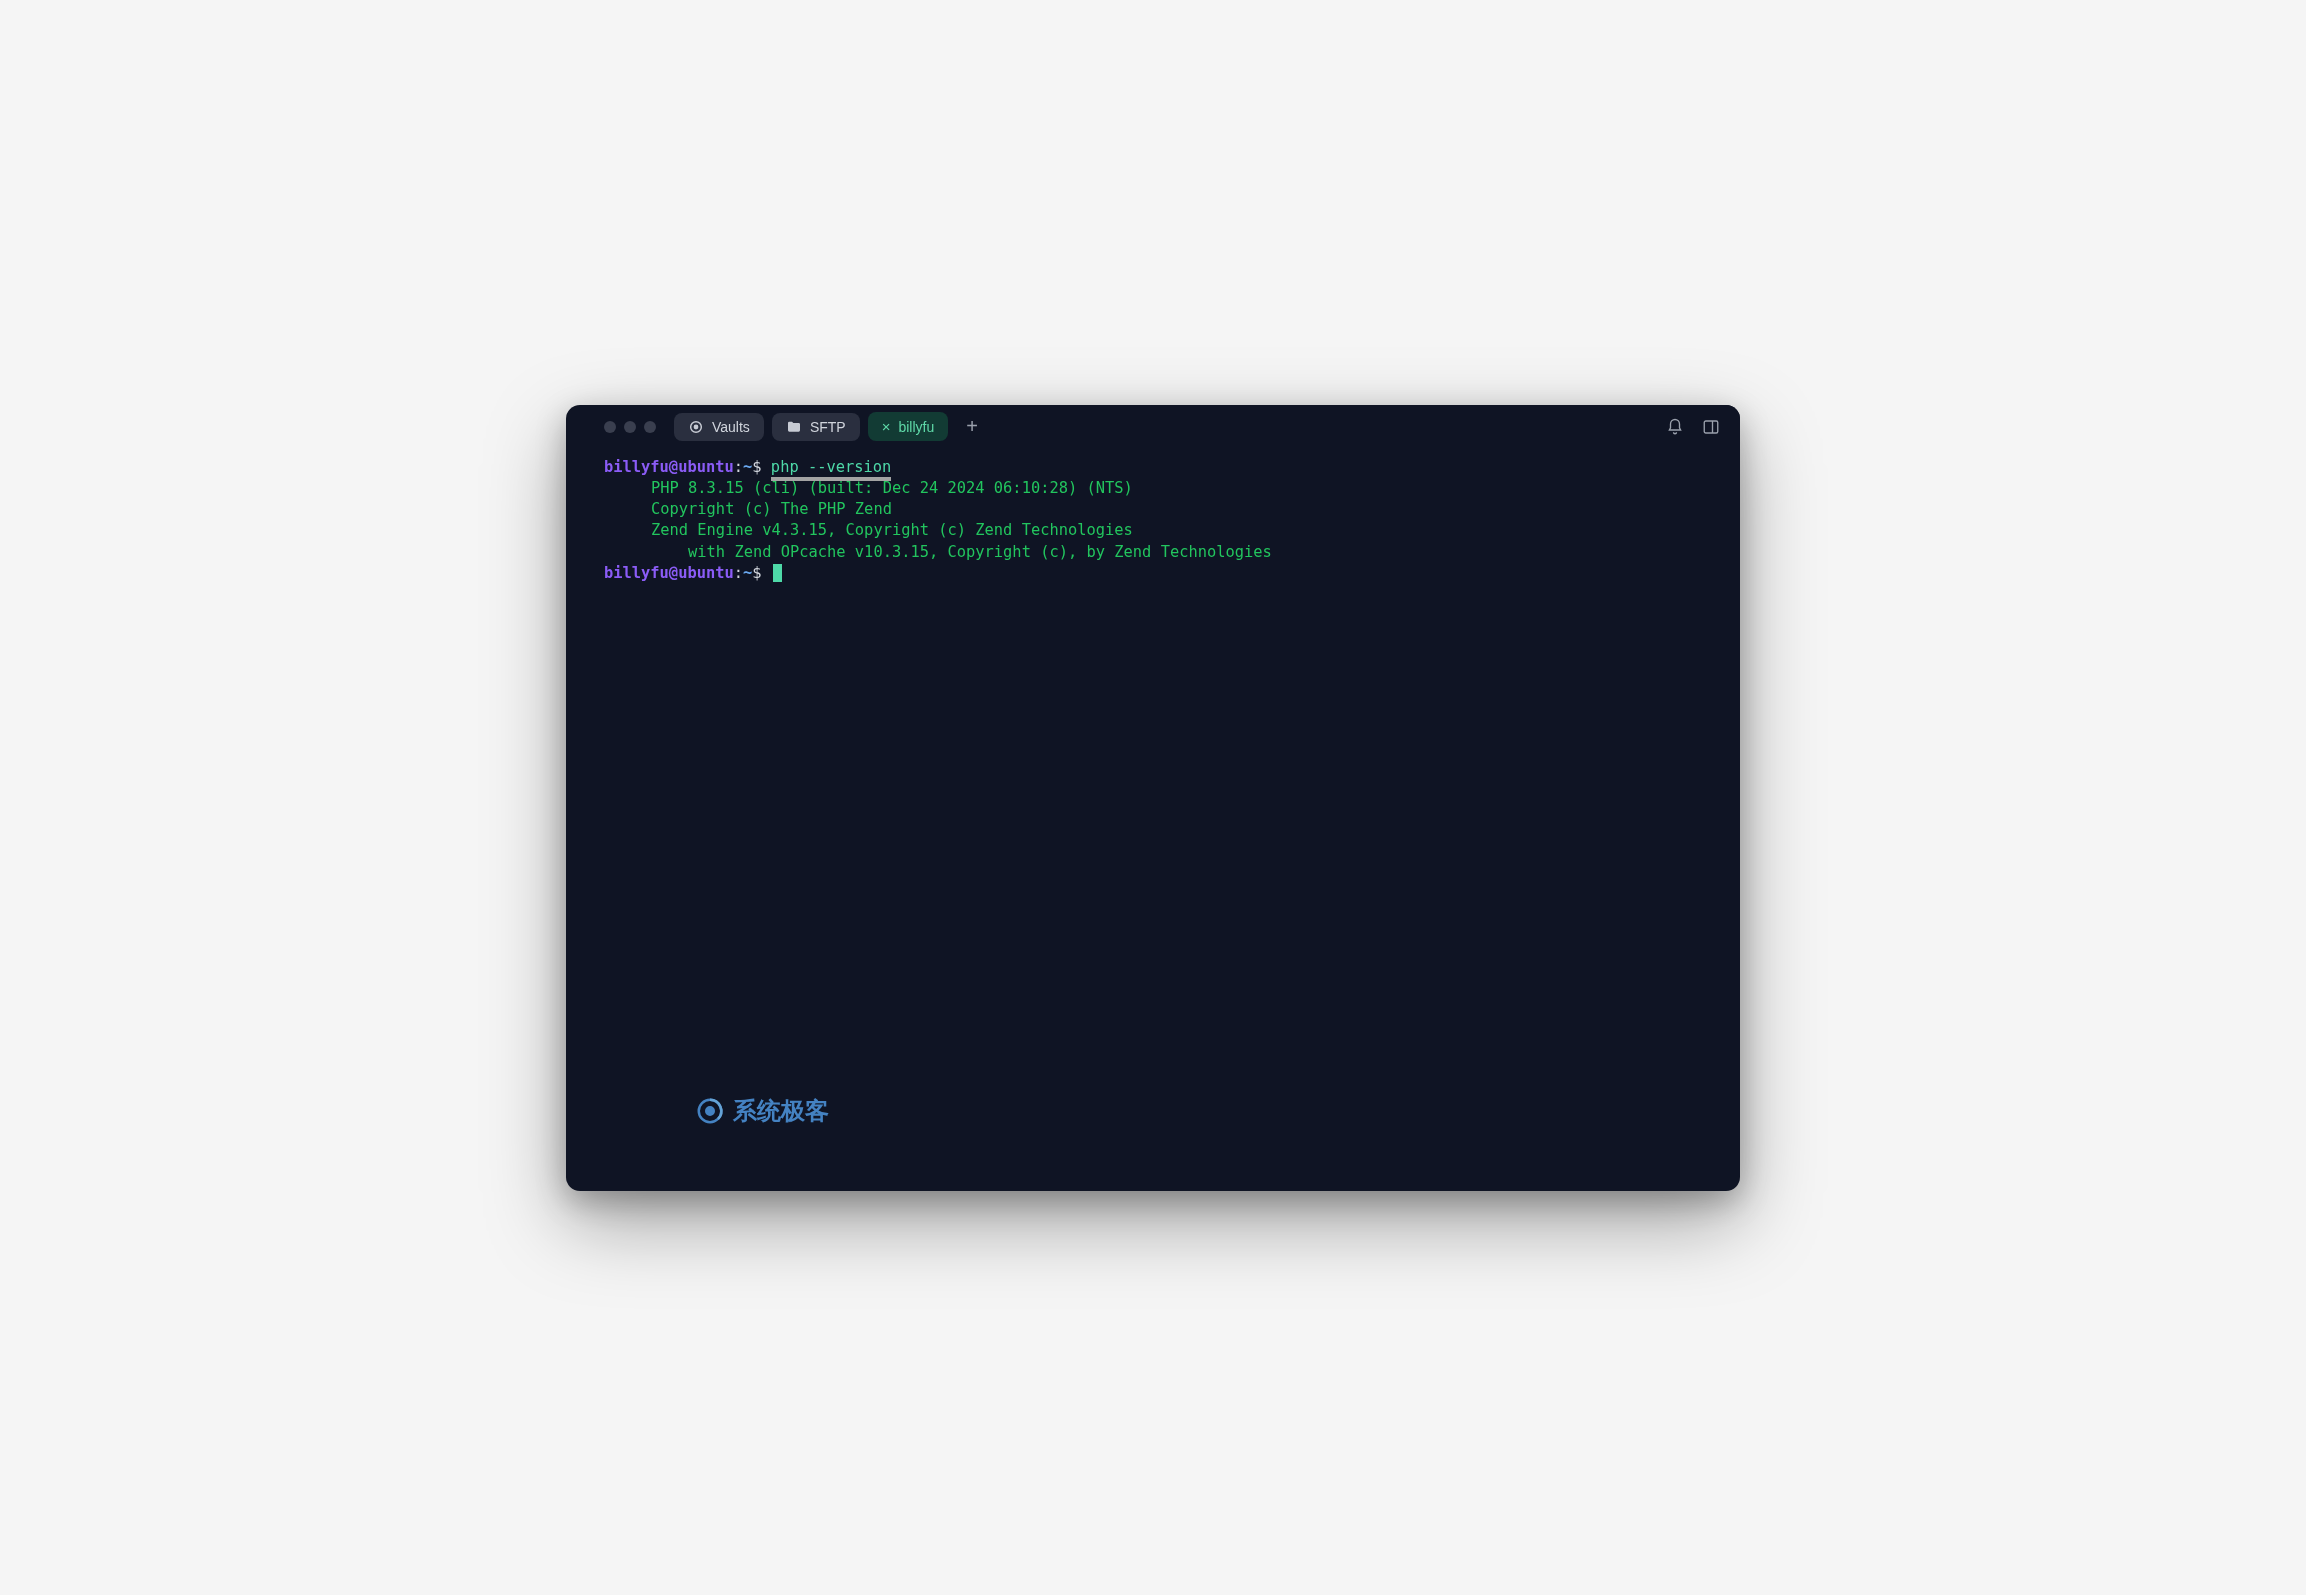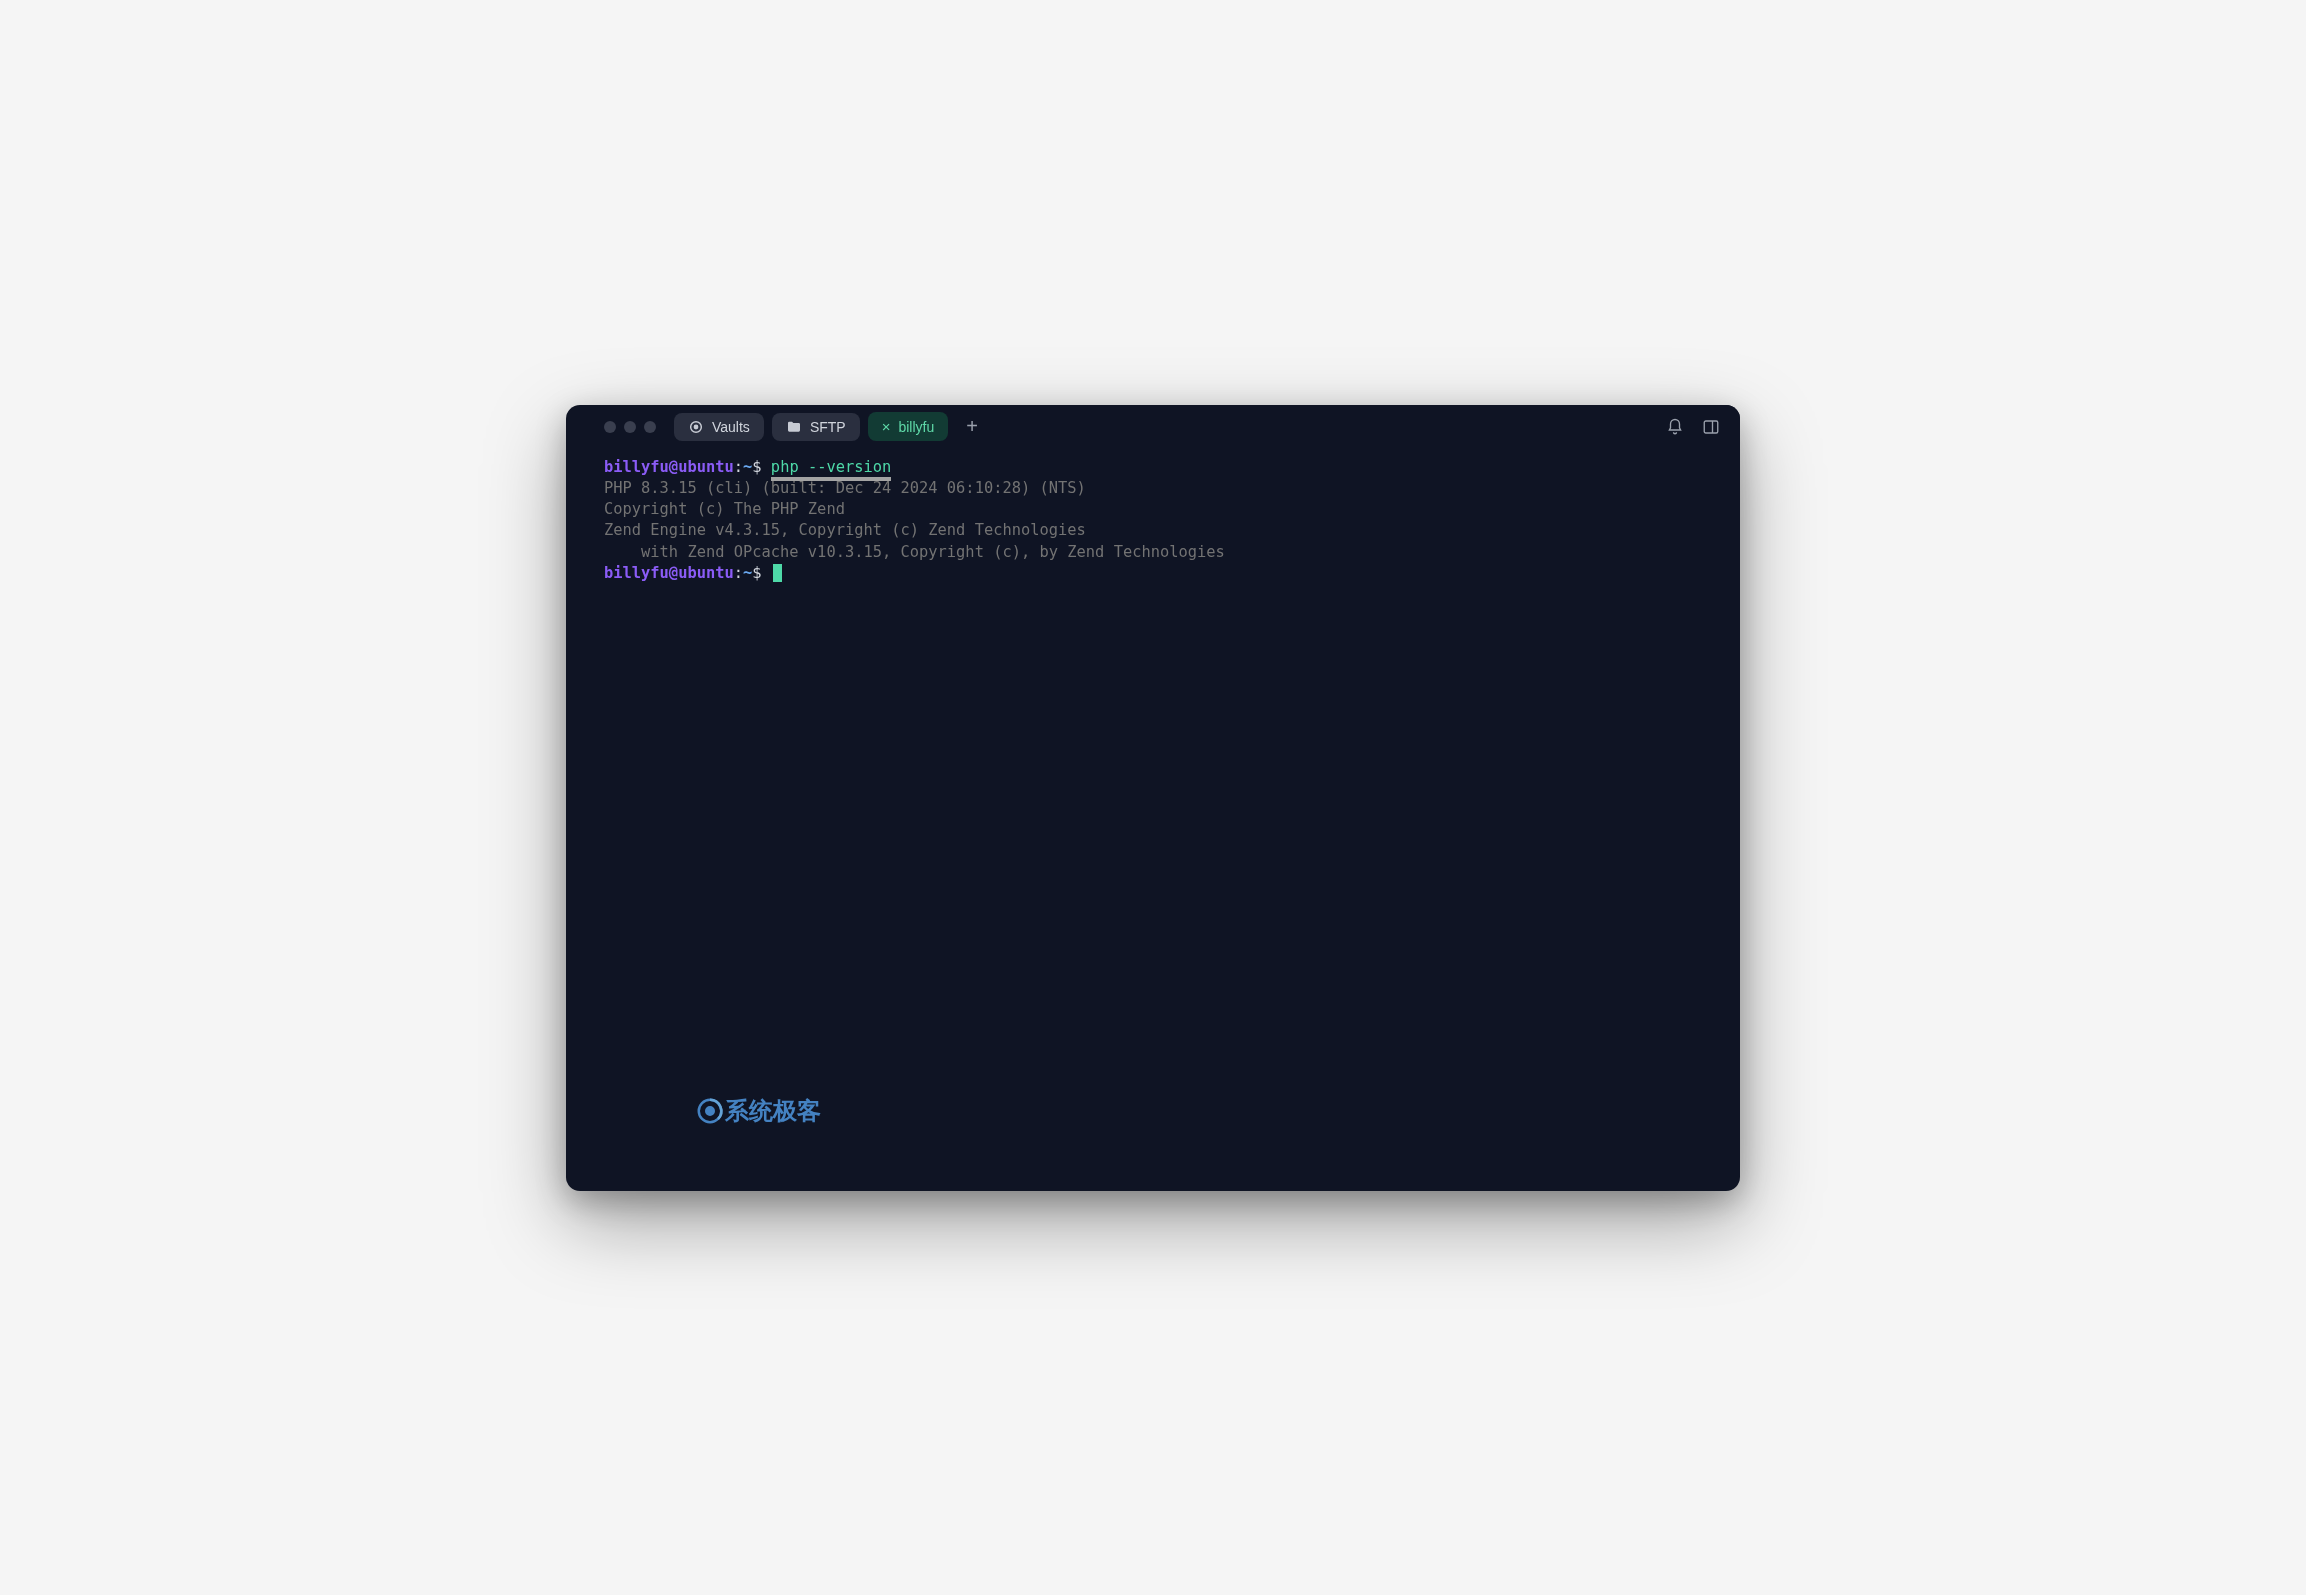--- a/index.html
+++ b/index.html
@@ -102,36 +102,36 @@
       line-height: 1.38;
       color: #4ed9a8;
       font-family: ui-monospace, 'SF Mono', Menlo, Monaco, Consolas, monospace;
       white-space: pre;
     }
     .prompt-user { color: #8b5cf6; font-weight: 600; }
     .prompt-colon { color: #d0d4dc; }
     .prompt-path { color: #6aa8f0; font-weight: 600; }
     .prompt-dollar { color: #d0d4dc; }
     .cmd { color: #4ed9a8; border-bottom: 4px solid #a3a3a3; padding-bottom: 1px; }
-    .out { color: #737373; }
+    .out { color: #22c55e; margin-left: 47px; }
     .cursor-block {
       display: inline-block;
       width: 9px;
       height: 18px;
       background: #4ed9a8;
       vertical-align: text-bottom;
       margin-left: 2px;
     }
     .watermark {
       position: absolute;
       left: 129px;
       bottom: 64px;
       display: flex;
       align-items: center;
-      gap: 0;
+      gap: 8px;
       color: #4a8fd4;
       font-family: Liberation Serif, serif;
       font-size: 24px;
       font-weight: 600;
       opacity: 0.9;
       justify-content: flex-end;
     }
     .watermark svg { width: 30px; height: 30px; }
   </style>
 </head>

